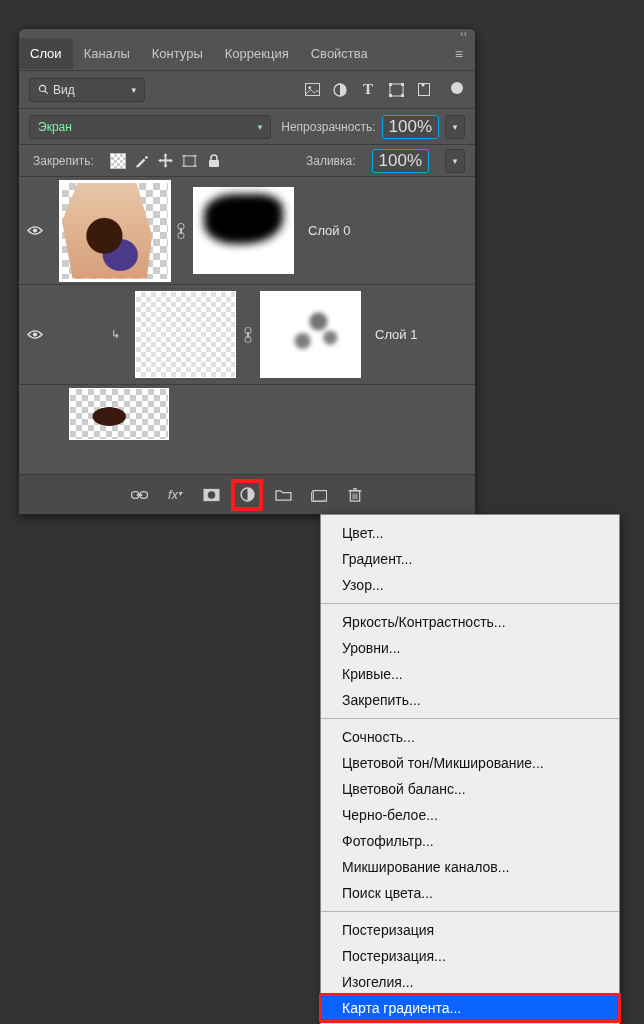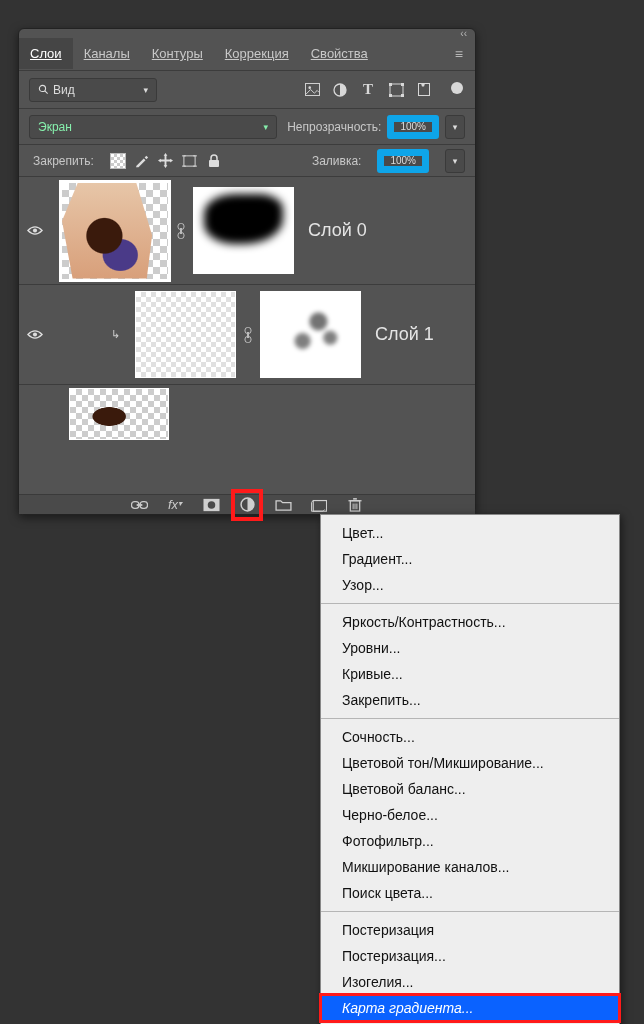--- a/index.html
+++ b/index.html
@@ -5,36 +5,36 @@
   * { margin: 0; padding: 0; box-sizing: border-box; font-family: -apple-system, "Segoe UI", Tahoma, sans-serif; }
   body { background: #333333; width: 644px; height: 1024px; overflow: hidden; font-size: 13px; color: #ccc; }
 
   .panel {
     position: absolute; top: 28px; left: 18px; width: 458px; height: 487px;
     background: #535353; border: 1px solid #222; border-radius: 6px;
     display: flex; flex-direction: column; box-shadow: 0 3px 10px rgba(0,0,0,0.5);
   }
   .panel-top { height: 8px; display:flex; justify-content:flex-end; align-items:center; padding-right:8px; color:#b8b8b8; font-size:10px;}
   .tabs { display:flex; align-items:center; height:34px; border-bottom:1px solid #3c3c3c; }
-  .tab { padding: 8px 11px; color:#c8c8c8; font-size:13px; cursor:pointer;text-decoration:underline; }
+  .tab { padding: 8px 11px; color:#c8c8c8; font-size:13px; cursor:pointer; }
   .tab.active { background:#454545; color:#fff; }
   .tab-menu { margin-left:auto; margin-right:12px; color:#b8b8b8; font-size:14px; cursor:pointer;}
 
   .toolbar1 { display:flex; align-items:center; height:38px; padding:0 10px; gap:10px; border-bottom:1px solid #3c3c3c;}
-  .kind-select { display:flex; align-items:center; height:24px; border:1px solid #3a3a3a; border-radius:3px; background:#4a4a4a; padding:0 8px; width:128px; font-size:12px; color:#ddd; cursor:pointer; }
+  .kind-select { display:flex; align-items:center; height:24px; border:1px solid #3a3a3a; border-radius:3px; background:#4a4a4a; padding:0 8px; width:116px; font-size:12px; color:#ddd; cursor:pointer; }
   .kind-select .chev { margin-left:auto; font-size:9px; }
   .sicon { color:#d8d8d8; width:18px; height:18px; display:flex; justify-content:center; align-items:center; cursor:pointer; }
   .spacer { flex:1; }
   .dot { width:12px; height:12px; border-radius:50%; background:#d8d8d8; margin-top:-4px; margin-left:8px; margin-right:2px;}
 
   .row2 { display:flex; align-items:center; height:36px; padding:0 10px; gap:6px; border-bottom:1px solid #3c3c3c;}
   .blend-select { flex:1; display:flex; align-items:center; height:24px; border:1px solid #3a3a3a; border-radius:3px; background:#4a4a4a; padding:0 8px; font-size:12px; color:#86efac; cursor:pointer; }
   .blend-select .chev { margin-left:auto; font-size:9px; }
   .lbl { color:#c8c8c8; font-size:12px; margin-left:4px;}
-  .pct-box { display:flex; align-items:center; height:24px; border:7px solid #0ea5e9; border-radius:3px; background:#4a4a4a; padding:0 6px; font-size:10px; color:#ddd; min-width:44px; justify-content:flex-end;}
+  .pct-box { display:flex; align-items:center; height:24px; border:1px solid #0ea5e9; border-radius:3px; background:#4a4a4a; padding:0 6px; font-size:17px; color:#ddd; min-width:44px; justify-content:flex-end;}
   .chev-btn { display:flex; align-items:center; justify-content:center; width:20px; height:24px; border:1px solid #3a3a3a; border-radius:3px; background:#4a4a4a; color:#ddd; font-size:9px; cursor:pointer;}
 
   .row3 { display:flex; align-items:center; height:32px; padding:0 10px; gap:16px; border-bottom:1px solid #3c3c3c;}
   .lock-icons { display:flex; gap:8px; }
   .licon { width:16px; height:16px; display:flex; justify-content:center; align-items:center; color:#ddd; cursor:pointer; font-size:12px; }
   .licon.box { border:1px solid #bbb; background:repeating-conic-gradient(#ccc 0 25%, #fff 0 50%) 0 0/6px 6px; }
 
   .layers { flex:1; overflow:hidden; background:#535353; }
   .layer-row { display:flex; align-items:center; height:108px; border-bottom:1px solid #3c3c3c; padding-left:8px; }
   .layer-row.h2 { height:100px; }
@@ -52,38 +52,38 @@
   .tmask.scribble::before { content:""; position:absolute; inset:10px; background:
     radial-gradient(circle at 60% 30%, rgba(0,0,0,.55) 0 8px, transparent 10px),
     radial-gradient(circle at 40% 60%, rgba(0,0,0,.5) 0 7px, transparent 9px),
     radial-gradient(circle at 75% 55%, rgba(0,0,0,.5) 0 6px, transparent 8px);
     filter:blur(2px);
   }
   .t3 { width:100px; height:52px; background: repeating-conic-gradient(#ccc 0 25%, #fff 0 50%) 0 0/12px 12px; position:relative; }
   .t3 .silh { position:absolute; inset:0; background: radial-gradient(ellipse 55% 60% at 40% 55%, #3a1a0c 0 30%, transparent 32%); }
   .link { width:24px; display:flex; justify-content:center; align-items:center; color:#b8b8b8; font-size:12px;}
   .clip { width:18px; color:#ccc; font-size:11px; margin-left:10px; margin-right:6px;}
-  .layer-name { color:#e4e4e4; font-size:18px; margin-left:14px; }
-
-  .footer { height:20px; border-top:1px solid #3a3a3a; background:#4a4a4a; display:flex; align-items:center; justify-content:center; gap:16px; }
+  .layer-name { color:#e4e4e4; font-size:13px; margin-left:14px; }
+
+  .footer { height:40px; border-top:1px solid #3a3a3a; background:#4a4a4a; display:flex; align-items:center; justify-content:center; gap:16px; }
   .fic { color:#c9c9c9; width:20px; height:20px; display:flex; align-items:center; justify-content:center; cursor:pointer; font-size:14px; position:relative;}
   .fic.fx { font-style:italic; font-size:13px; }
   .fx-chev { font-size:8px; margin-left:0px; position:relative; top: -1px;}
   .hl-adj { position:relative; }
   .hl-adj::after { content:""; position:absolute; inset:-6px; border:4px solid #ff1a1a;}
 
   .menu {
     position:absolute; top:514px; left:320px; width:300px;
     background:#eeeeee; border:1px solid #888; box-shadow: 2px 2px 8px rgba(0,0,0,0.5);
     font-size:14px; color:#111;
   }
   .menu-group { padding:5px 0; border-bottom:1px solid #b5b5b5; }
   .menu-group:last-child { border-bottom:none; }
   .menu-item { padding:5px 21px; cursor:pointer; white-space:nowrap;}
-  .menu-item.selected { background:#0a62ff; color:#fff;font-style:italic; }
+  .menu-item.selected { background:#0a62ff; color:#fff; }
   .menu-item.hlred { outline:3px solid #ff1a1a; outline-offset:-1px; }
 
   svg { display:block; }
 </style>
 </head>
 <body>
 
 <div class="panel">
   <div class="panel-top">‹‹</div>
   <div class="tabs">

